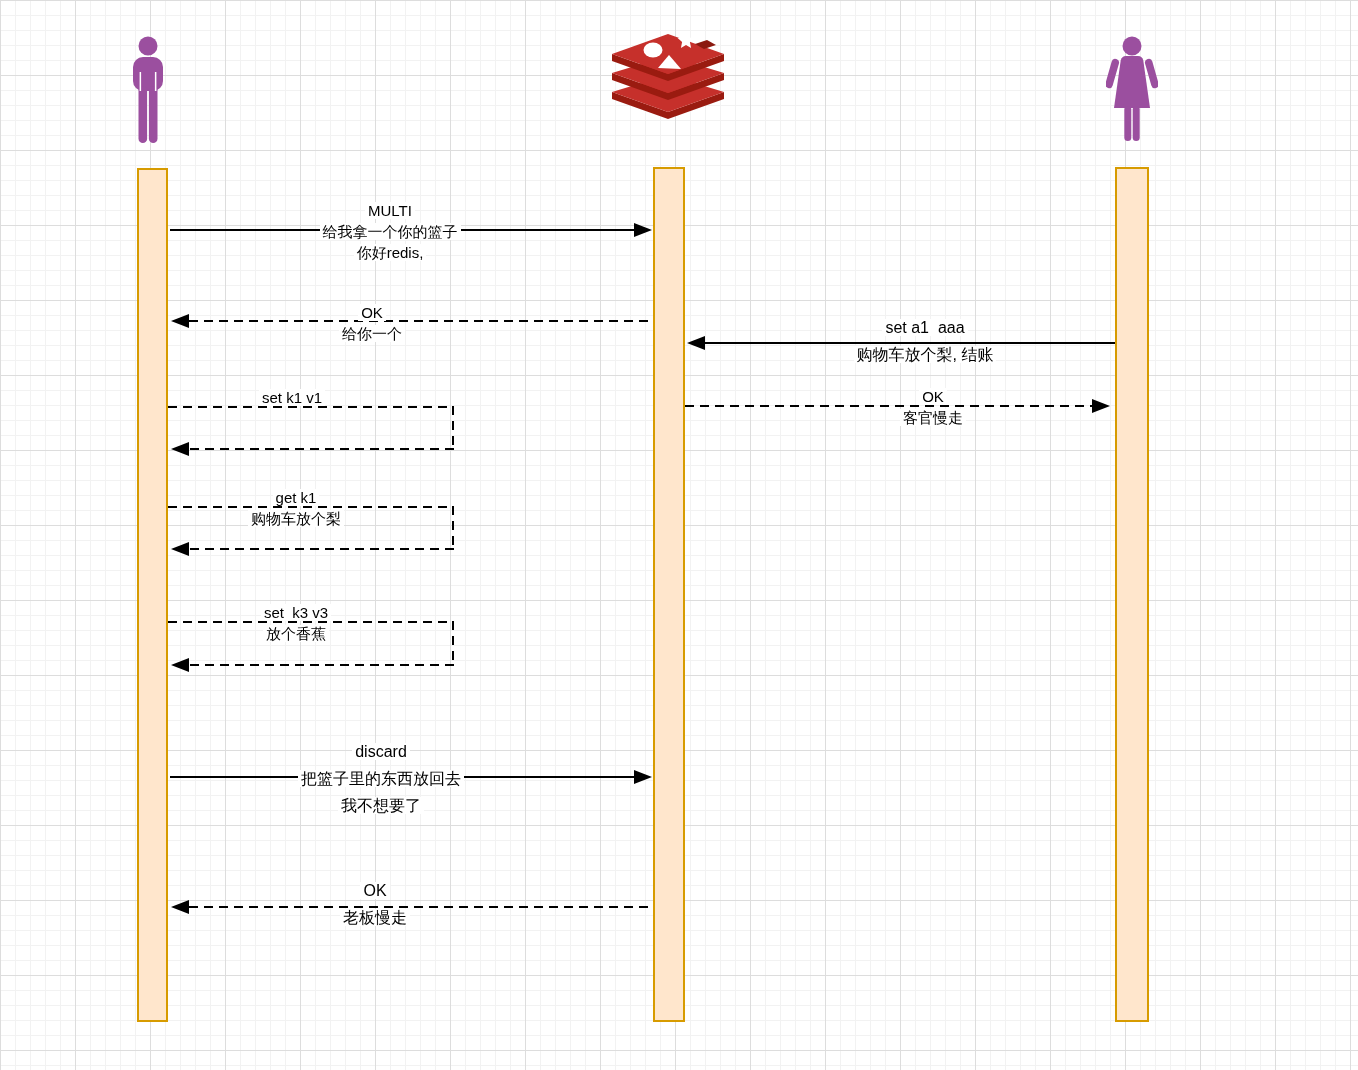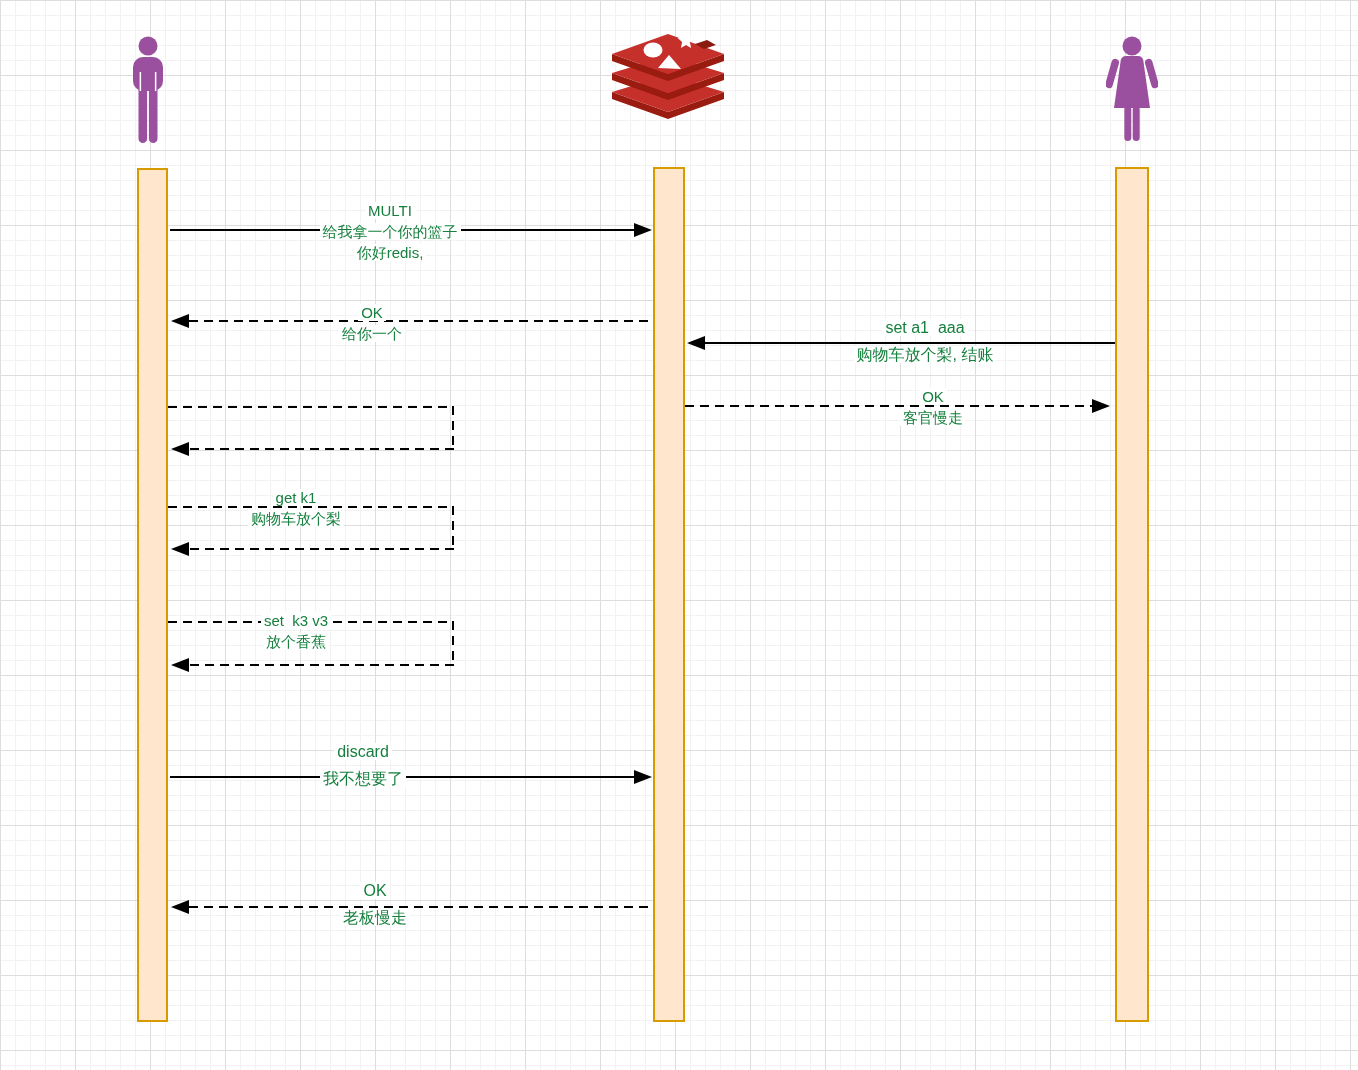--- a/index.html
+++ b/index.html
@@ -1,18 +1,18 @@
 <!DOCTYPE html>
 <html><head>
 <meta charset="utf-8">
 <style>
   html,body{margin:0;padding:0;background:#fff;}
   #canvas{
     position:relative;width:1358px;height:1070px;overflow:hidden;
-    font-family:"Liberation Sans",sans-serif;color:#15803d;
+    font-family:"Liberation Sans",sans-serif;color:#000000;
     background-color:#ffffff;
     background-image:
       linear-gradient(to right,#dddddd 1px,transparent 1px),
       linear-gradient(to bottom,#dddddd 1px,transparent 1px),
       linear-gradient(to right,#f2f2f2 1px,transparent 1px),
       linear-gradient(to bottom,#f2f2f2 1px,transparent 1px);
     background-size:75px 75px,75px 75px,15px 15px,15px 15px;
   }
   .actor{position:absolute;}
   .bar{
@@ -124,50 +124,52 @@
       <div><span>客官慢走</span></div>
     </div>
   </div>
 
   <div class="msg">
     <div class="hdash" style="left:168px;top:406px;width:286px;"></div>
     <div class="vdash" style="left:452px;top:406px;height:44px;"></div>
     <div class="hdash" style="left:190px;top:448px;width:264px;"></div>
     <div class="ah ah-left" style="left:171px;top:442px;"></div>
     <div class="lbl small" style="left:142px;top:387px;">
+      <div><span>set k1 v1</span></div>
     </div>
   </div>
 
   <div class="msg">
     <div class="hdash" style="left:168px;top:506px;width:286px;"></div>
     <div class="vdash" style="left:452px;top:506px;height:44px;"></div>
     <div class="hdash" style="left:190px;top:548px;width:264px;"></div>
     <div class="ah ah-left" style="left:171px;top:542px;"></div>
     <div class="lbl small" style="left:146px;top:487px;">
       <div><span>get k1</span></div>
       <div><span>购物车放个梨</span></div>
     </div>
   </div>
 
   <div class="msg">
     <div class="hdash" style="left:168px;top:621px;width:286px;"></div>
     <div class="vdash" style="left:452px;top:621px;height:44px;"></div>
     <div class="hdash" style="left:190px;top:664px;width:264px;"></div>
     <div class="ah ah-left" style="left:171px;top:658px;"></div>
-    <div class="lbl small" style="left:146px;top:602px;margin-top:8px;">
+    <div class="lbl small" style="left:146px;top:602px;">
       <div><span>set  k3 v3</span></div>
       <div><span>放个香蕉</span></div>
     </div>
   </div>
 
   <div class="msg">
     <div class="hline" style="left:170px;top:776px;width:466px;"></div>
     <div class="ah ah-right" style="left:634px;top:770px;"></div>
-    <div class="lbl big" style="left:213px;top:738px;">
+    <div class="lbl big" style="left:231px;top:738px;">
       <div><span>discard</span></div>
+      <div><span>把篮子里的东西放回去</span></div>
       <div><span>我不想要了</span></div>
     </div>
   </div>
 
   <div class="msg">
     <div class="hdash" style="left:189px;top:906px;width:464px;"></div>
     <div class="ah ah-left" style="left:171px;top:900px;"></div>
     <div class="lbl big" style="left:225px;top:877px;">
       <div><span>OK</span></div>
       <div><span>老板慢走</span></div>

